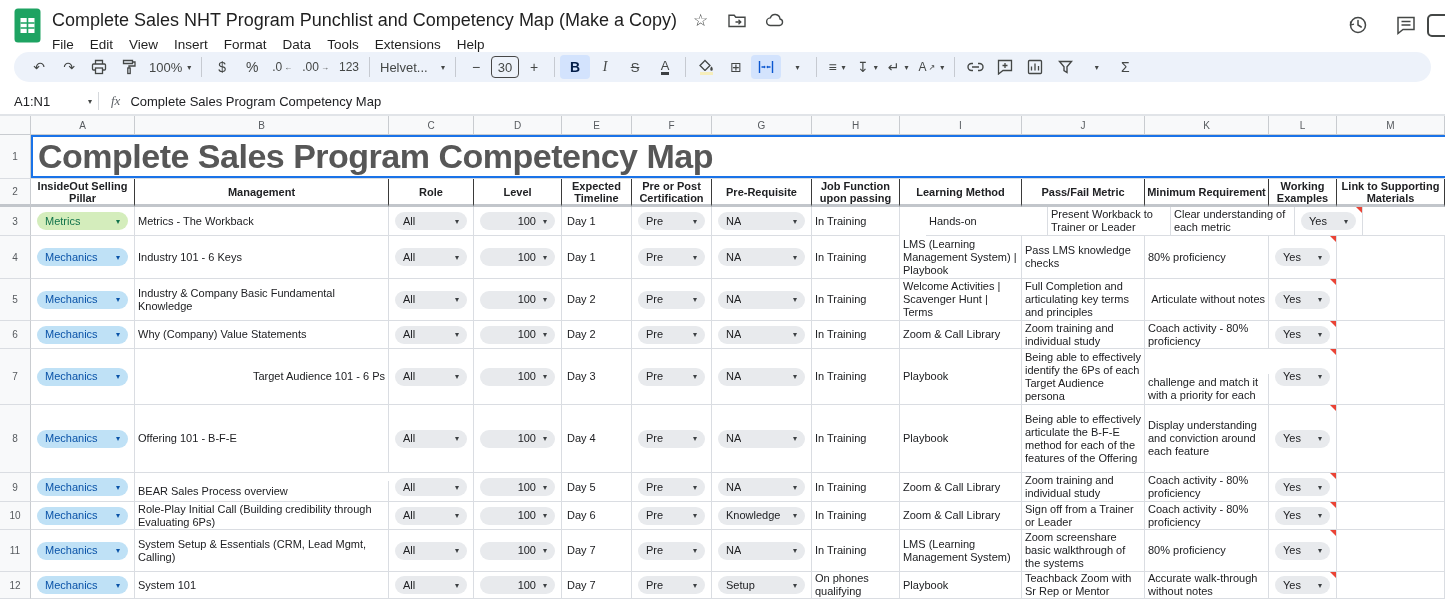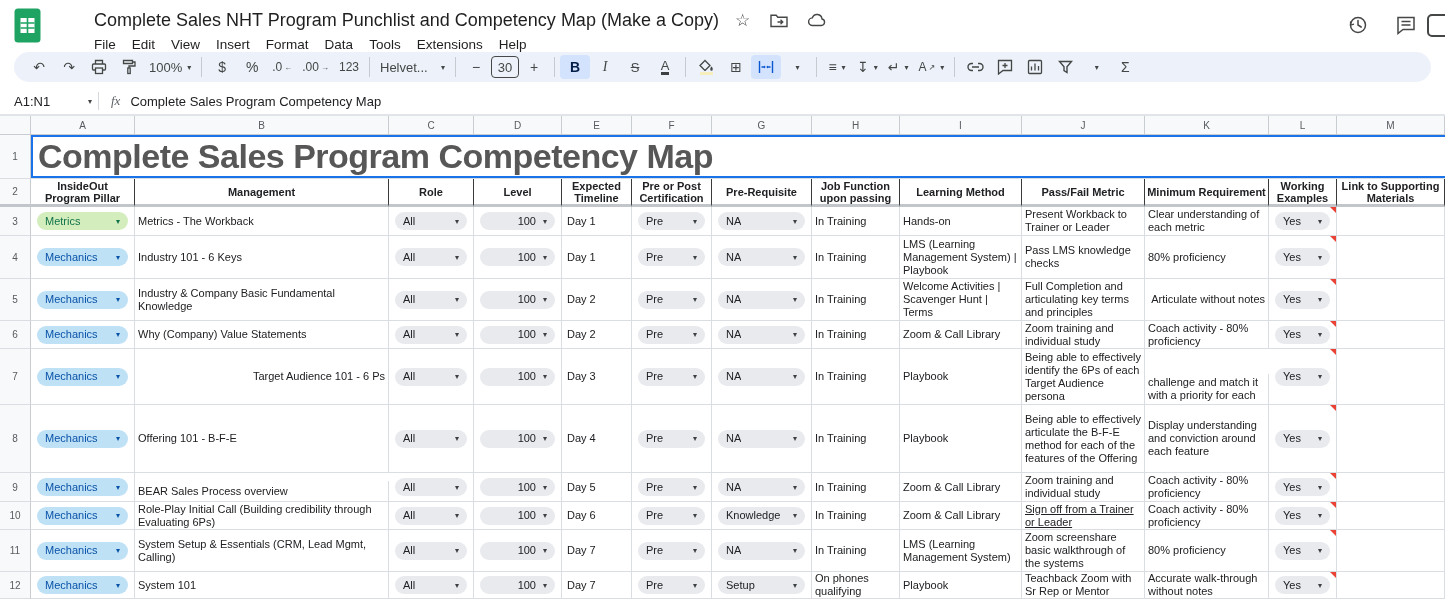--- a/index.html
+++ b/index.html
@@ -2,21 +2,21 @@
 <html><head>
 <meta charset="utf-8">
 <style>
   html,body{margin:0;padding:0;}
   body{width:1445px;height:605px;overflow:hidden;background:#fff;
        font-family:"Liberation Sans","DejaVu Sans",sans-serif;color:#202124;}
   .nowrap{white-space:nowrap;}
   
   .titlebar{display:flex;align-items:flex-start;padding:8px 14px 0 14px;height:50px;box-sizing:border-box;}
   .logo{width:27px;height:35px;margin-right:11px;flex:none;}
-  .title-area{flex:1;min-width:0;margin-left:42px;}
+  .title-area{flex:1;min-width:0;}
   .title-row{display:flex;align-items:center;height:24px;}
   .doc-title{font-size:18px;color:#1f1f1f;white-space:nowrap;}
   .title-icons{display:flex;align-items:center;gap:20px;margin-left:16px;color:#444746;}
   .t-ic{font-size:17px;line-height:1;display:flex;align-items:center;}
   .menubar{display:flex;margin-top:3px;margin-left:-8px;}
   .menu-item{font-size:13.5px;padding:2px 8px;border-radius:5px;color:#1f1f1f;cursor:default;}
   .tb-right{display:flex;align-items:center;gap:26px;margin-left:auto;margin-top:6px;color:#444746;position:relative;padding-right:14px;}
   
   .toolbar-wrap{padding:2px 14px 6px 14px;}
   .toolbar{height:30px;background:#edf2fa;border-radius:20px;display:flex;align-items:center;padding:0 10px;color:#444746;}
@@ -273,21 +273,21 @@
       <div class="colhead" style="width: 124px;">K</div>
       <div class="colhead" style="width: 68px;">L</div>
       <div class="colhead" style="width: 108px;">M</div>
     </div>
     <div class="r" style="height: 44px;">
       <div class="g">1</div>
       <div class="c title-cell" style="width: 1414px;">Complete Sales Program Competency Map<div class="sel"></div></div>
     </div>
     <div class="r" style="height: 28px;">
       <div class="g hdrg">2</div>
-      <div class="c hdr" style="width: 104px;">InsideOut Program Pillar</div>
+      <div class="c hdr" style="width: 104px;">InsideOut Selling Pillar</div>
       <div class="c hdr" style="width: 254px;">Management</div>
       <div class="c hdr" style="width: 85px;">Role</div>
       <div class="c hdr" style="width: 88px;">Level</div>
       <div class="c hdr" style="width: 70px;">Expected Timeline</div>
       <div class="c hdr" style="width: 80px;">Pre or Post Certification</div>
       <div class="c hdr" style="width: 100px;">Pre-Requisite</div>
       <div class="c hdr" style="width: 88px;">Job Function upon passing</div>
       <div class="c hdr" style="width: 122px;">Learning Method</div>
       <div class="c hdr" style="width: 123px;">Pass/Fail Metric</div>
       <div class="c hdr" style="width: 124px;">Minimum Requirement</div>
@@ -328,21 +328,21 @@
       </div>
       <div class="c chipcell" style="width: 100px;">
         <span class="chip">
           <span>NA</span>
           <span class="arr">▾</span>
         </span>
       </div>
       <div class="c" style="width: 88px;">
         <span>In Training</span>
       </div>
-      <div class="c" style="width: 122px;">
+      <div class="c" style="width: 122px; margin-left: 26px;">
         <span>Hands-on</span>
       </div>
       <div class="c" style="width: 123px;">
         <span>Present Workback to Trainer or Leader</span>
       </div>
       <div class="c" style="width: 124px;">
         <span>Clear understanding of each metric</span>
       </div>
       <div class="c chipcell" style="width: 68px;">
         <span class="chip">
@@ -758,21 +758,21 @@
           <span>Knowledge</span>
           <span class="arr">▾</span>
         </span>
       </div>
       <div class="c" style="width: 88px;">
         <span>In Training</span>
       </div>
       <div class="c" style="width: 122px;">
         <span>Zoom &amp; Call Library</span>
       </div>
-      <div class="c" style="width: 123px; text-decoration: underline;">
+      <div class="c" style="width: 123px;">
         <span>Sign off from a Trainer or Leader</span>
       </div>
       <div class="c" style="width: 124px;">
         <span>Coach activity - 80% proficiency</span>
       </div>
       <div class="c chipcell" style="width: 68px;">
         <span class="chip">
           <span>Yes</span>
           <span class="arr">▾</span>
         </span>

